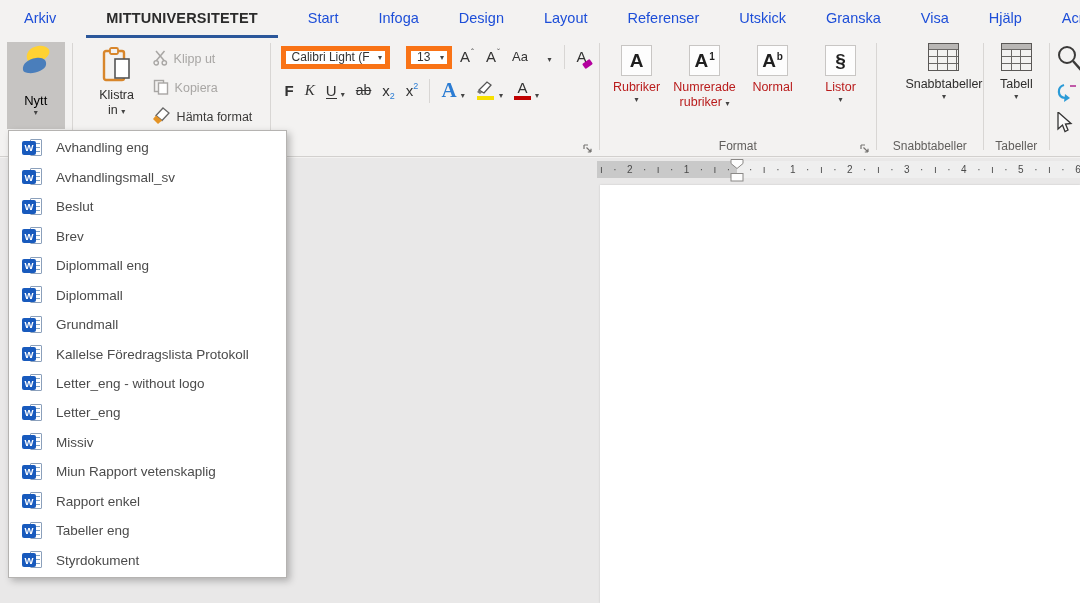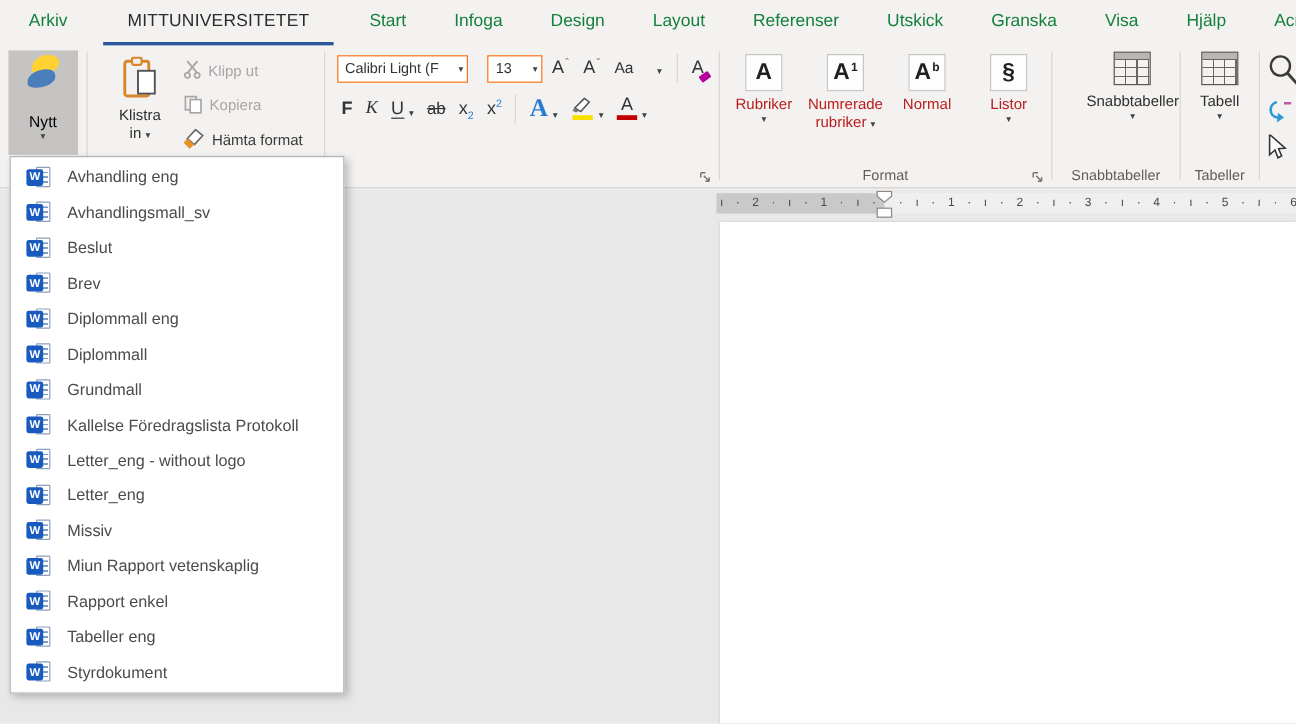--- a/index.html
+++ b/index.html
@@ -3,23 +3,23 @@
 <meta charset="utf-8">
 <style>
   * { box-sizing: border-box; margin: 0; padding: 0; }
   html,body { width:1080px; height:603px; overflow:hidden;
     font-family:"Liberation Sans", sans-serif; background:#f3f2f1; }
   .app { position:relative; width:1080px; height:603px; background:#f3f2f1; }
 
   
   .tabrow { position:absolute; left:0; top:0; width:1080px; height:38px;
     display:flex; align-items:flex-end; padding:0 4px; }
-  .tab { padding:8px 20px 9px 20px; font-size:14.5px; color:#15803d; cursor:default;
+  .tab { padding:8px 20px 9px 20px; font-size:14.5px; color:#1d4ed8; cursor:default;
     border-bottom:3px solid transparent; white-space:nowrap; }
-  .tab.active { font-weight:normal; color:#2b2b2b; letter-spacing:.2px;
+  .tab.active { font-weight:bold; color:#2b2b2b; letter-spacing:.2px;
     border-bottom:3px solid #2b579a; margin:0 10px; }
 
   
   .ribbon { position:absolute; left:0; top:38px; width:1080px; height:119px;
     background:#f3f2f1; border-bottom:1px solid #d2d0ce; display:flex; }
   .vsep { width:1px; background:#d8d6d4; margin:5px 0 6px 0; }
   .group { position:relative; display:flex; flex-direction:column; }
   .group-label { position:absolute; left:0; right:0; bottom:3px; text-align:center;
     font-size:12px; color:#605e5c; }
   .launcher { position:absolute; right:5px; bottom:4px; width:12px; height:12px; }
@@ -41,21 +41,21 @@
   .paste-btn { width:64px; margin:4px 0 0 12px; height:90px; }
   .smallcol { display:flex; flex-direction:column; margin:10px 0 0 4px; gap:7px; }
   .smallbtn { display:flex; align-items:center; gap:6px; height:22px; font-size:12.5px;
     color:#3b3a39; cursor:default; white-space:nowrap; }
   .smallbtn.disabled { color:#a8a6a4; }
 
   
   .g-font { width:328px; padding:6px 8px 0 10px; }
   .fontrow1 { display:flex; align-items:center; gap:4px; height:26px; }
   .fontrow2 { display:flex; align-items:center; gap:3px; height:34px; margin-top:4px; }
-  .combo { height:23px; background:#fff; border:1px solid #f97316; display:flex;
+  .combo { height:23px; background:#fff; border:5px solid #f97316; display:flex;
     align-items:center; font-size:12px; color:#333; padding:0 3px 0 6px; }
   .combo .arrow { margin-left:auto; padding-left:3px; }
   .combo.family { width:110px; overflow:hidden; white-space:nowrap; }
   .combo.size { width:46px;margin-left:12px; }
   .fbtn { display:flex; align-items:flex-end; justify-content:center; padding:2px 4px 4px 4px;
     font-size:15px; color:#333; cursor:default; position:relative; }
   .fbtn .mark-up { font-size:9px; margin:-4px 0 8px 1px; color:#555; }
   .glyph-bold { font-weight:bold; }
   .glyph-italic { font-style:italic; font-family:"Liberation Serif", serif; }
   .glyph-underline { border-bottom:1.5px solid #333; line-height:15px; }

